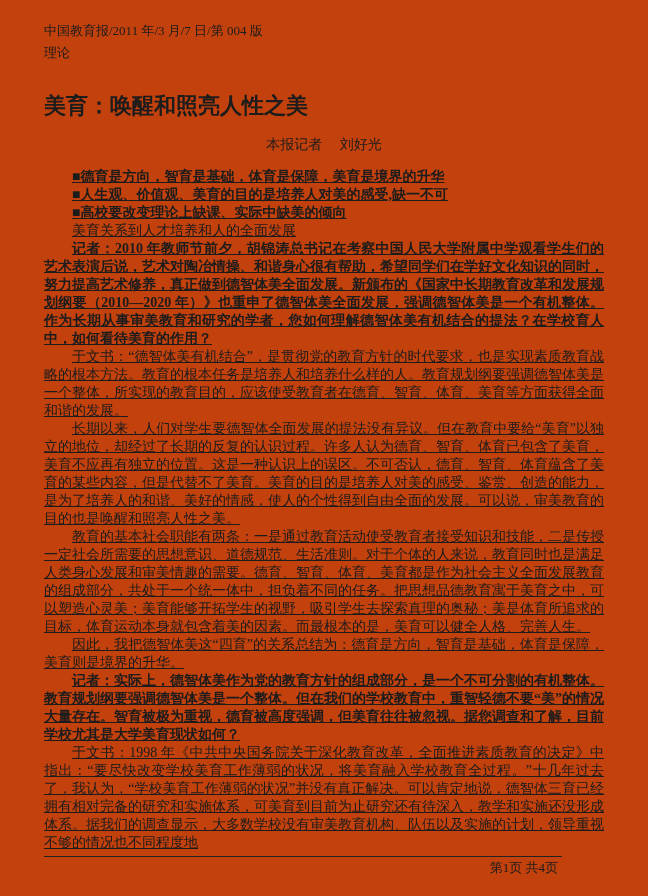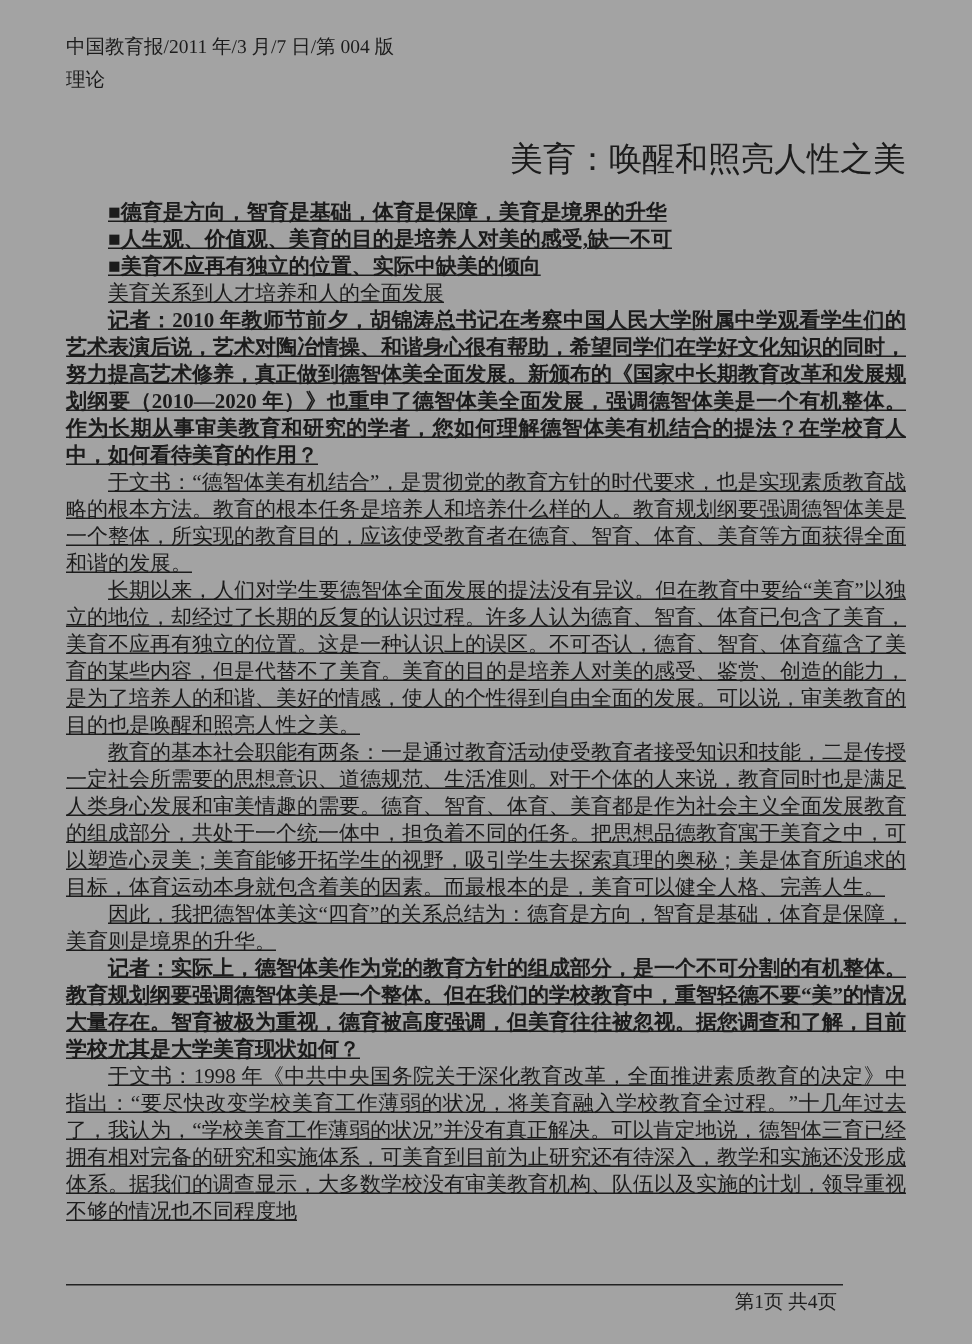--- a/index.html
+++ b/index.html
@@ -13,33 +13,33 @@
     overflow: hidden;
     font-family: "Liberation Serif", "DejaVu Serif", serif;
     color: #1c1c1c;
   }
   .page {
     position: relative;
     width: 648px;
     height: 896px;
     box-sizing: border-box;
     padding: 20px 44px 0 44px;
-    background: #a3a3a3;
+    background: #c2410c;
   }
   .masthead {
     font-size: 13px;
     line-height: 22px;
     text-align: left;
   }
   .title {
     margin: 28px 0 0 0;
     font-size: 22px;
     line-height: 28px;
-    font-weight: 400;
-    text-align: right;
+    font-weight: 700;
+    text-align: left;
   }
   .subtitle {
     margin: 22px 0 0 0;
     font-size: 16px;
     line-height: 22px;
     font-weight: 700;
     text-align: center;
   }
   .byline {
     margin: 16px 0 0 0;
@@ -81,26 +81,27 @@
 <div class="page">
 
   <div class="masthead">
     <div>中国教育报/2011 年/3 月/7 日/第 004 版</div>
     <div>理论</div>
   </div>
 
   <h1 class="title">美育：唤醒和照亮人性之美</h1>
 
 
+  <div class="byline">本报记者　 刘好光</div>
 
   <div class="article-body">
 
     <p class="bold">■德育是方向，智育是基础，体育是保障，美育是境界的升华</p>
     <p class="bold">■人生观、价值观、美育的目的是培养人对美的感受,缺一不可</p>
-    <p class="bold">■美育不应再有独立的位置、实际中缺美的倾向</p>
+    <p class="bold">■高校要改变理论上缺课、实际中缺美的倾向</p>
 
     <p>美育关系到人才培养和人的全面发展</p>
 
     <p class="bold">记者：2010 年教师节前夕，胡锦涛总书记在考察中国人民大学附属中学观看学生们的艺术表演后说，艺术对陶冶情操、和谐身心很有帮助，希望同学们在学好文化知识的同时，努力提高艺术修养，真正做到德智体美全面发展。新颁布的《国家中长期教育改革和发展规划纲要（2010—2020 年）》也重申了德智体美全面发展，强调德智体美是一个有机整体。作为长期从事审美教育和研究的学者，您如何理解德智体美有机结合的提法？在学校育人中，如何看待美育的作用？</p>
 
     <p>于文书：“德智体美有机结合”，是贯彻党的教育方针的时代要求，也是实现素质教育战略的根本方法。教育的根本任务是培养人和培养什么样的人。教育规划纲要强调德智体美是一个整体，所实现的教育目的，应该使受教育者在德育、智育、体育、美育等方面获得全面和谐的发展。</p>
 
     <p>长期以来，人们对学生要德智体全面发展的提法没有异议。但在教育中要给“美育”以独立的地位，却经过了长期的反复的认识过程。许多人认为德育、智育、体育已包含了美育，美育不应再有独立的位置。这是一种认识上的误区。不可否认，德育、智育、体育蕴含了美育的某些内容，但是代替不了美育。美育的目的是培养人对美的感受、鉴赏、创造的能力，是为了培养人的和谐、美好的情感，使人的个性得到自由全面的发展。可以说，审美教育的目的也是唤醒和照亮人性之美。</p>
 
     <p>教育的基本社会职能有两条：一是通过教育活动使受教育者接受知识和技能，二是传授一定社会所需要的思想意识、道德规范、生活准则。对于个体的人来说，教育同时也是满足人类身心发展和审美情趣的需要。德育、智育、体育、美育都是作为社会主义全面发展教育的组成部分，共处于一个统一体中，担负着不同的任务。把思想品德教育寓于美育之中，可以塑造心灵美；美育能够开拓学生的视野，吸引学生去探索真理的奥秘；美是体育所追求的目标，体育运动本身就包含着美的因素。而最根本的是，美育可以健全人格、完善人生。</p>

